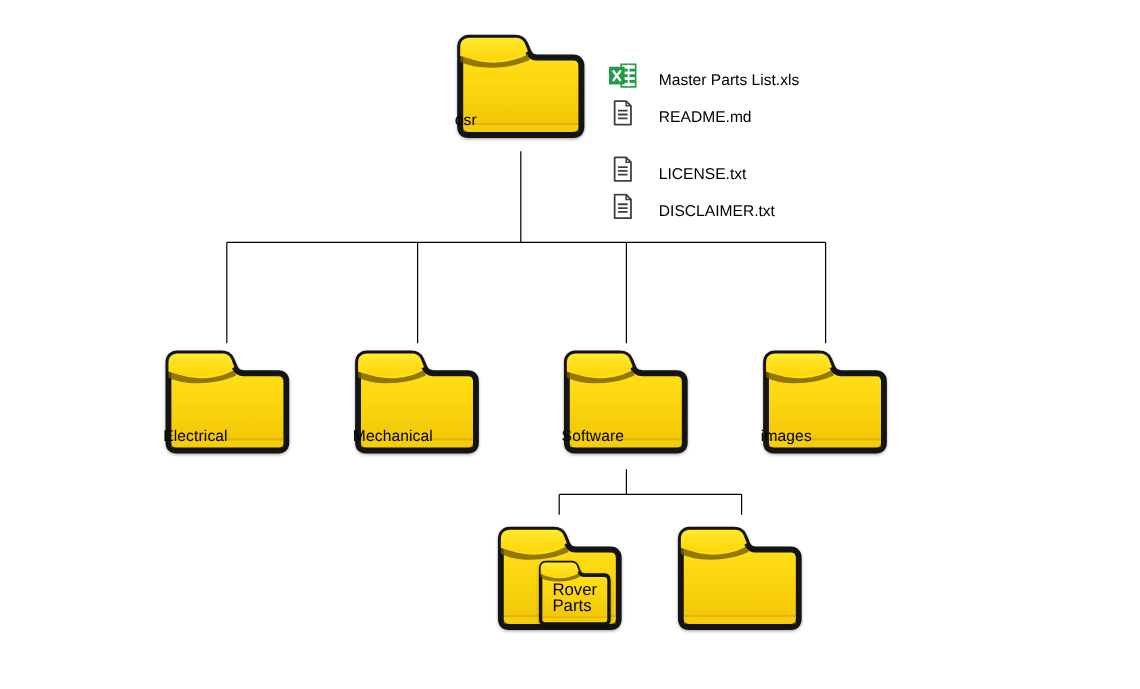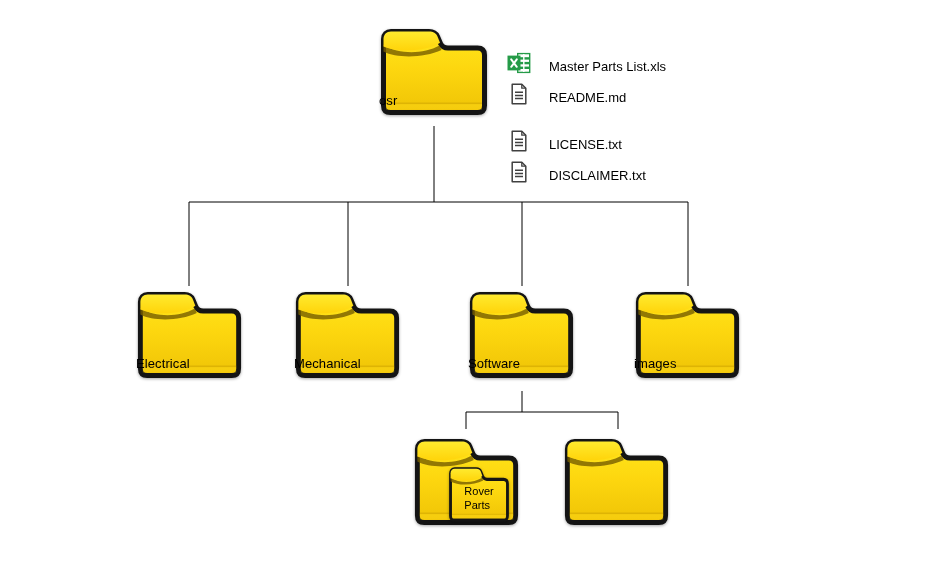--- a/index.html
+++ b/index.html
@@ -9,21 +9,21 @@
   .connectors{position:absolute;left:0;top:0;width:950px;height:574px;}
   .connectors path{stroke:var(--connector,#000);stroke-width:1;fill:none;}
 
   .folder{position:absolute;}
   .fsvg{position:absolute;left:0;top:0;width:100%;height:100%;filter:drop-shadow(0 1.5px 1.5px rgba(0,0,0,.35));}
   .flabel{position:absolute;left:0;right:0;top:60%;transform:translateY(-50%);
           text-align:left;font-size:13px;color:var(--label-text,#000);letter-spacing:.1px;margin-top:19px;}
 
   .subfolder{position:absolute;}
   .sublabel{position:absolute;left:50%;top:56%;transform:translate(-50%,-50%);
-            font-size:11px;line-height:14.5px;color:var(--label-text,#000);
+            font-size:14px;line-height:14.5px;color:var(--label-text,#000);
             text-align:left;white-space:nowrap;}
   .sublabel span{display:block;}
 
   .file-row{position:absolute;left:507px;height:30px;display:flex;align-items:flex-end;}
   .file-icon{width:24px;height:22px;display:flex;align-items:center;justify-content:center;flex:0 0 24px;}
   .file-name{margin-left:18px;font-size:13px;color:var(--label-text,#000);white-space:nowrap;}
 
   .defs-hidden{position:absolute;width:0;height:0;overflow:hidden;}
 </style>
 </head>

